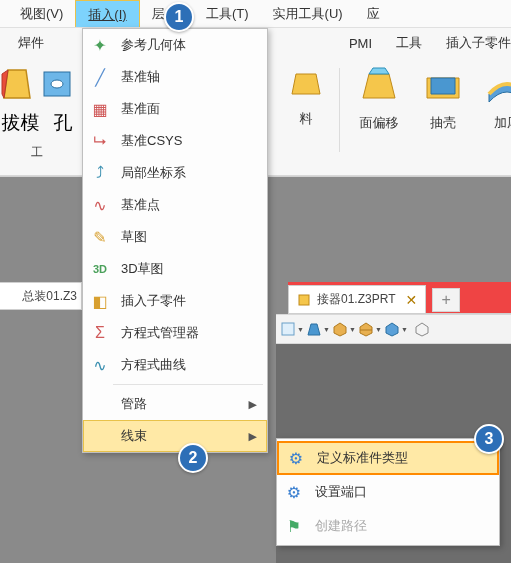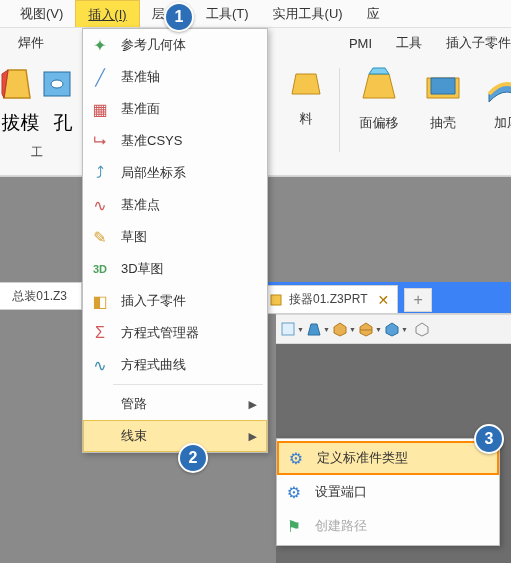--- a/index.html
+++ b/index.html
@@ -25,21 +25,21 @@
     border-bottom: 1px solid #e0e0e0;
     padding-left: 8px;
   }
   .menuitem {
     padding: 4px 12px 4px 12px;
     line-height: 20px;
     color: #333;
     white-space: nowrap;
   }
   .menuitem.active {
-    background: #fde047;
+    background: #7dd3fc;
     border: 1px solid #e8c24a;
     border-bottom: none;
     text-decoration: underline;
   }
   .ribbon-tabs {
     display: flex;
     height: 30px;
     align-items: center;
     gap: 24px;
     padding-left: 18px;
@@ -219,21 +219,21 @@
     left: 0;
     top: 282px;
     width: 82px;
     height: 28px;
     background: #fff;
     border: 1px solid #cfcfcf;
     border-left: none;
     display: flex;
     align-items: center;
     justify-content: flex-end;
-    padding-right: 14px;
+    padding-right: 4px;
     font-size: 12px;
     color: #444;
     z-index: 5;
   }
   
   .content {
     position: absolute;
     top: 344px;
     left: 276px;
     right: 0;
@@ -246,24 +246,24 @@
     top: 310px;
     left: 0;
     width: 82px;
     bottom: 0;
     background: #8a8a8a;
   }
   
   .doctab-wrap {
     position: absolute;
     top: 282px;
-    left: 260px;
+    left: 288px;
     right: 0;
     height: 32px;
-    background: #3b82f6;
+    background: #ef4444;
     display: flex;
     align-items: flex-end;
     border-bottom: 1px solid #cfcfcf;
   }
   
   .badge {
     position: absolute;
     width: 30px;
     height: 30px;
     border-radius: 50%;

